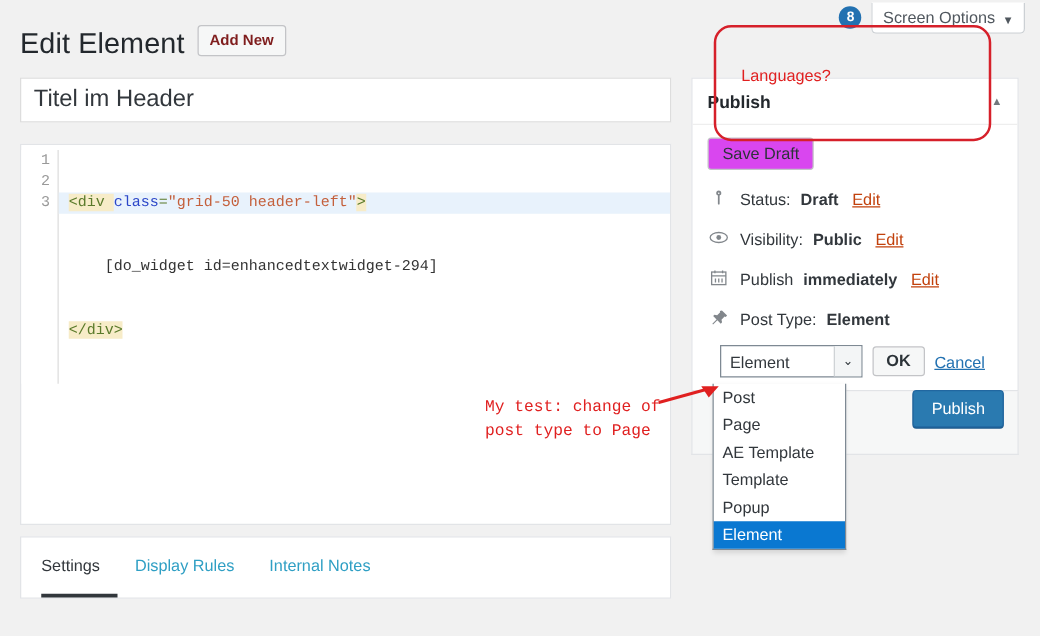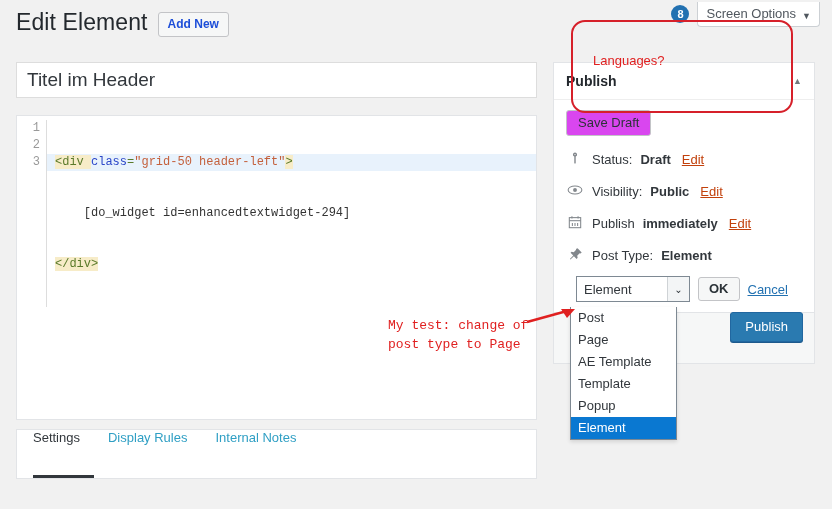--- a/index.html
+++ b/index.html
@@ -55,39 +55,39 @@
     cursor: pointer;
   }
   .screen-options-btn .chev {
     font-size: 9px;
     color: #50575e;
   }
 
   
   #page-header {
     position: absolute;
-    top: 8px;
+    top: 20px;
     left: 16px;
     display: flex;
-    align-items: flex-end;
+    align-items: flex-start;
     gap: 10px;
   }
   #page-title {
     font-size: 23px;
     font-weight: 400;
     color: #23282d;
     line-height: 29px;
     margin: 0;
     letter-spacing: 0.1px;
   }
   .add-new-btn {
     background: #f6f7f7;
     border: 1px solid #c3c4c7;
     border-radius: 3px;
-    color: #1d4ed8;
+    color: #7f1d1d;
     font-size: 12px;
     font-weight: 600;
     padding: 3px 9px 4px 9px;
     cursor: pointer;
     line-height: 16px;
   }
 
   
   #main-column {
     position: absolute;
@@ -175,20 +175,21 @@
     background: #fff;
     border: 1px solid #e2e4e7;
     height: 50px;
     box-sizing: border-box;
     display: flex;
     align-items: stretch;
     padding-left: 16px;
   }
   .tab-item {
     display: flex;
+    align-items: center;
     padding: 0 14px;
     font-size: 13px;
     color: #2f9fc4;
     cursor: pointer;
     border-bottom: 3px solid transparent;
     position: relative;
   }
   .tab-item:first-child { padding-left: 0; }
   .tab-item.active {
     color: #32373c;

